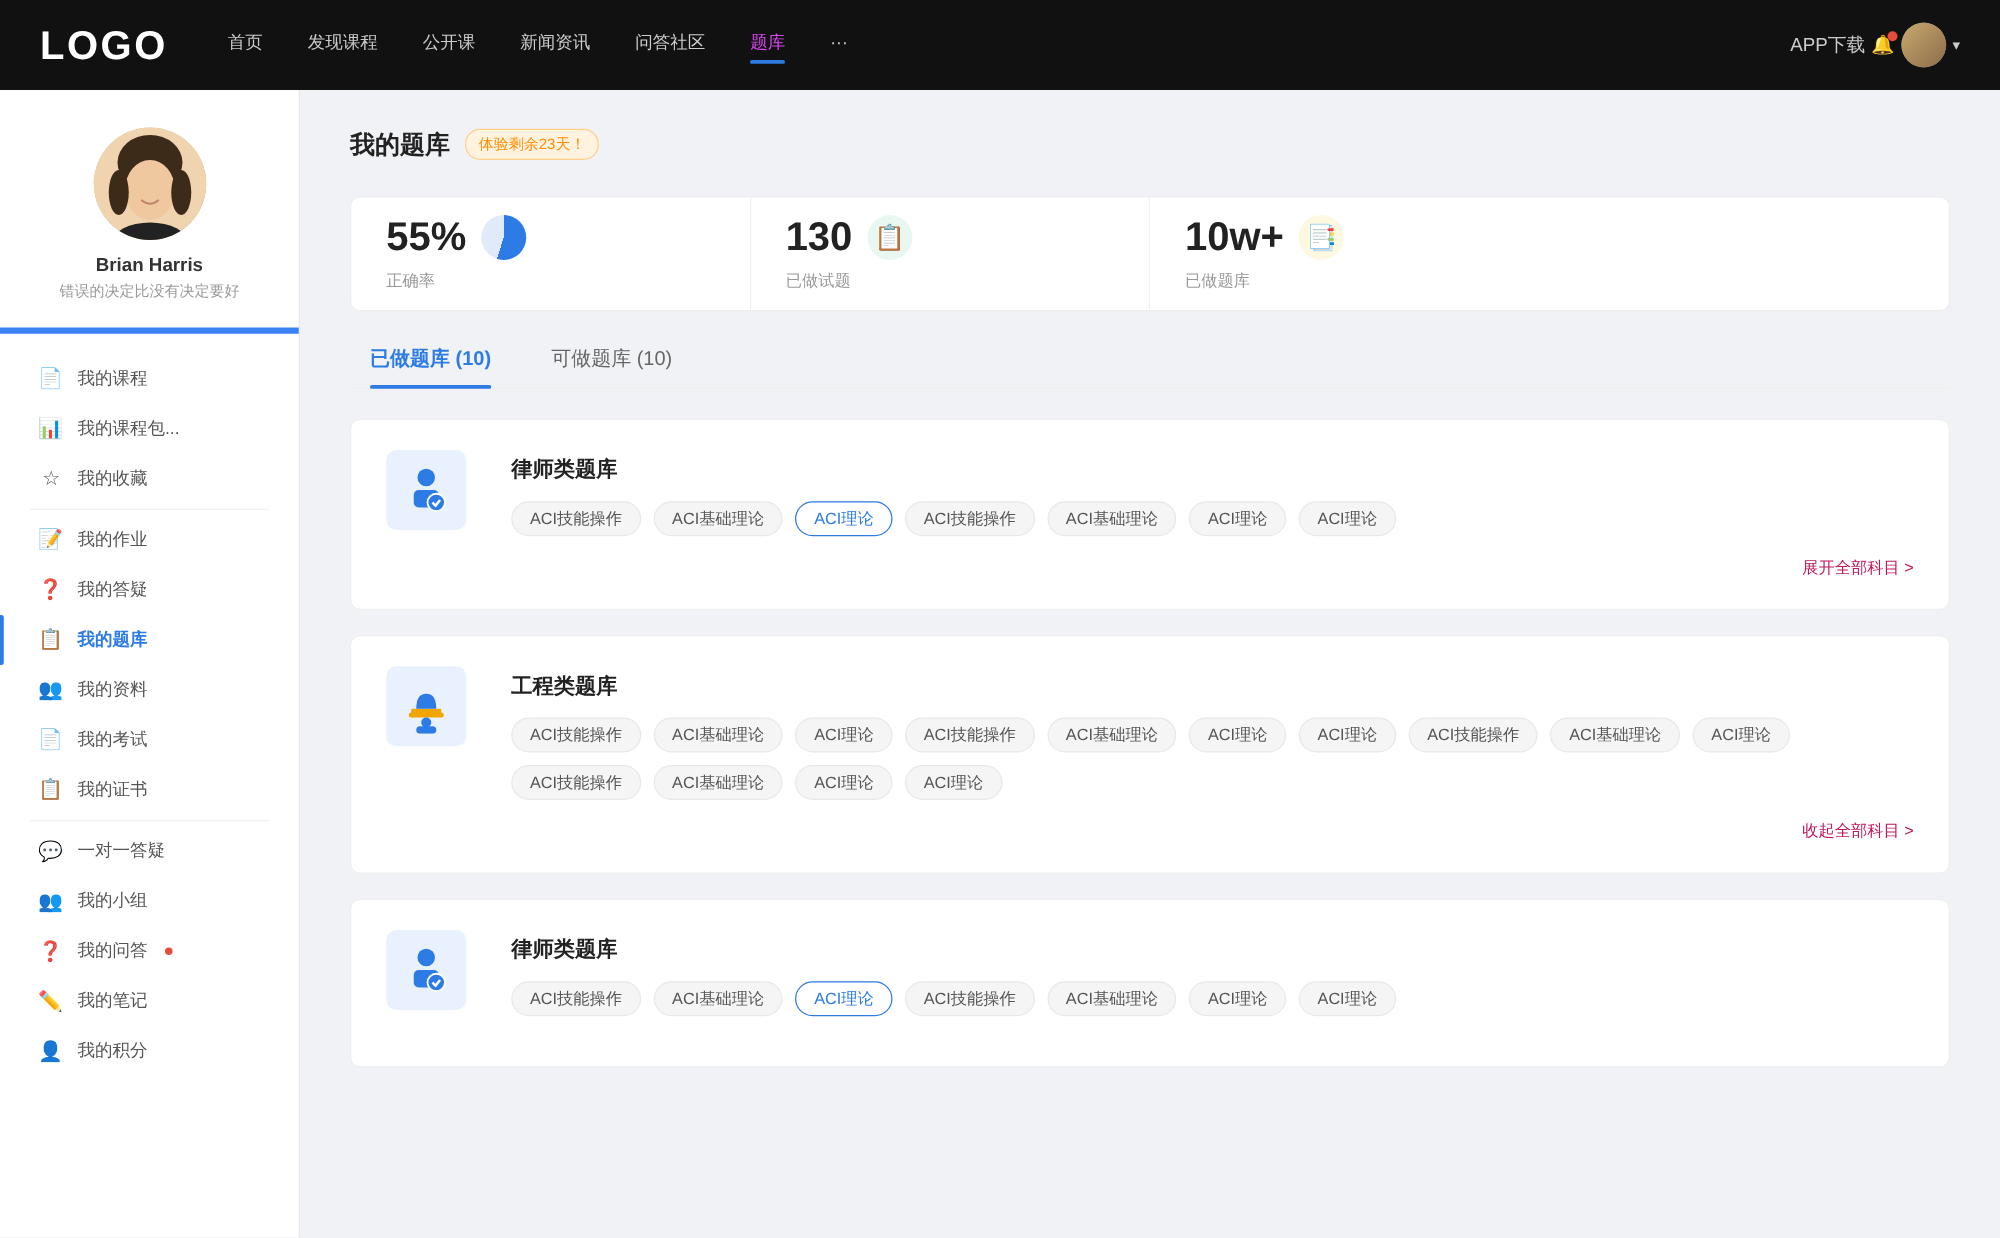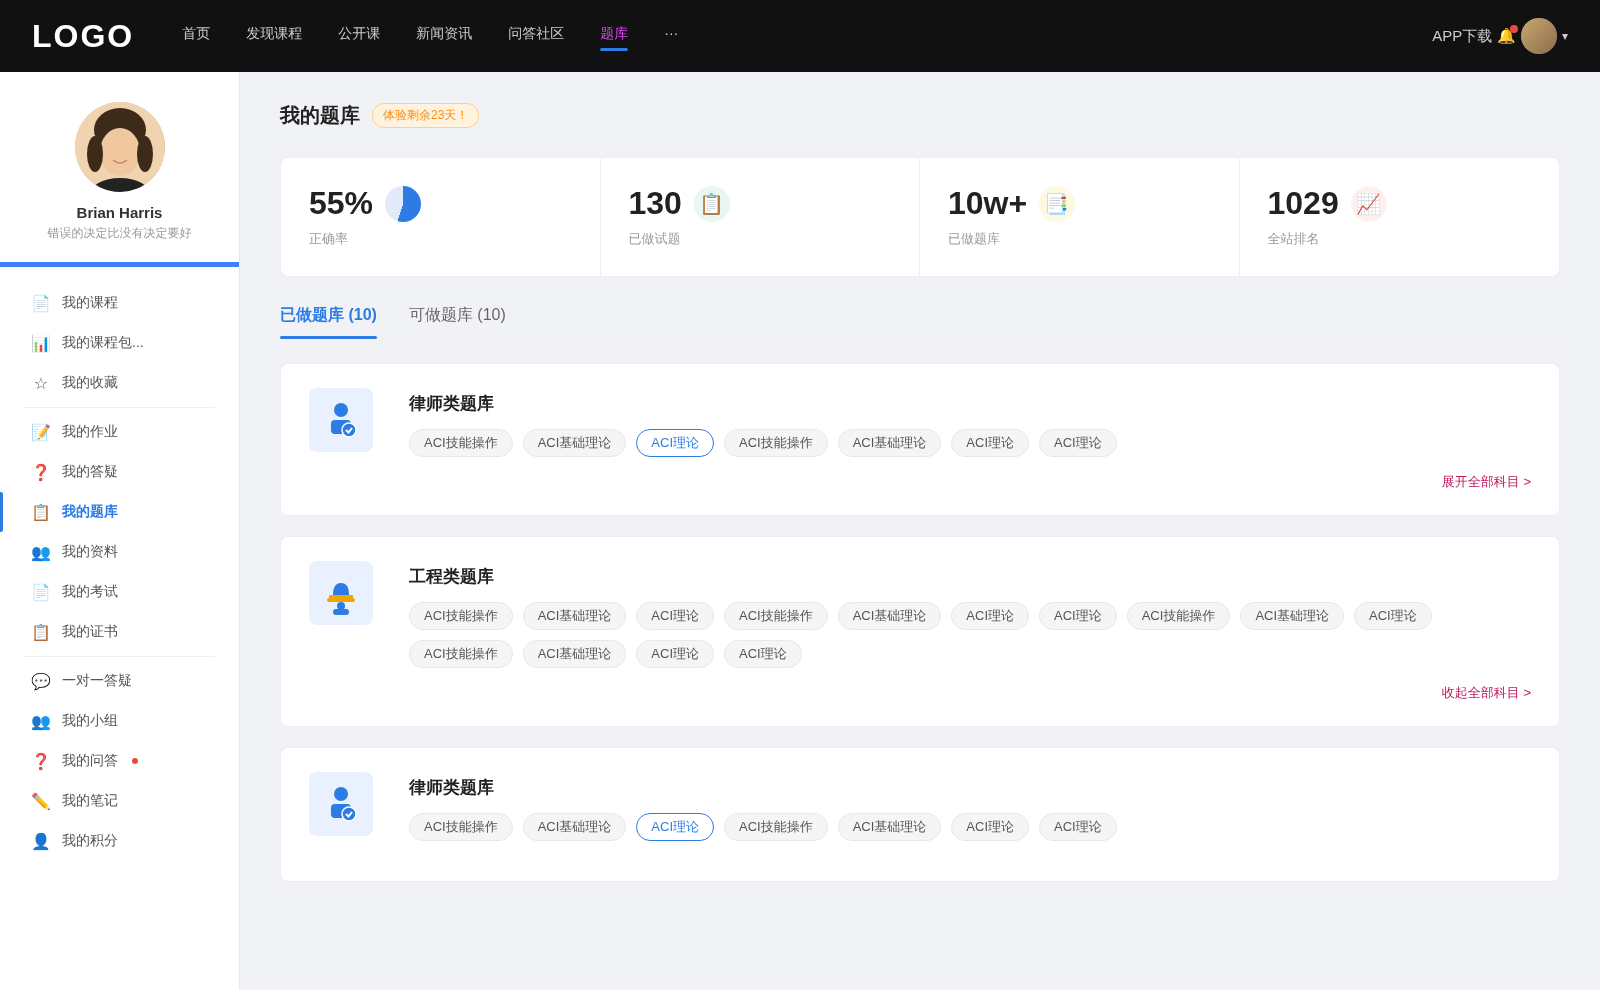--- a/index.html
+++ b/index.html
@@ -189,21 +189,21 @@
       display: grid;
       grid-template-columns: repeat(4, 1fr);
       gap: 0;
       background: #fff;
       border-radius: 8px;
       border: 1px solid #eee;
       margin-bottom: 28px;
       overflow: hidden;
     }
     .stat-card {
-      padding: 28px 28px;
+      padding: 14px 28px;
       border-right: 1px solid #f0f0f0;
       display: flex;
       flex-direction: column;
       gap: 6px;
     }
     .stat-card:last-child { border-right: none; }
     .stat-top {
       display: flex;
       align-items: center;
       gap: 12px;
@@ -232,20 +232,21 @@
       gap: 32px;
       margin-bottom: 24px;
       border-bottom: 1px solid #eee;
     }
     .tab-item {
       font-size: 16px;
       color: #666;
       cursor: pointer;
       padding-bottom: 12px;
       position: relative;
+      margin-left: 16px;
     }
     .tab-item.active {
       color: #2d7be5;
       font-weight: 600;
     }
     .tab-item.active::after {
       content: '';
       position: absolute;
       bottom: -1px; left: 0; right: 0;
       height: 3px;
@@ -462,27 +463,20 @@
       </div>
 
       <div class="stat-card">
         <div class="stat-top">
           <span class="stat-value">10w+</span>
           <span class="stat-icon icon-yellow">📑</span>
         </div>
         <div class="stat-label">已做题库</div>
       </div>
 
-      <div class="stat-card">
-        <div class="stat-top">
-          <span class="stat-value">1029</span>
-          <span class="stat-icon icon-red">📈</span>
-        </div>
-        <div class="stat-label">全站排名</div>
-      </div>
     </div>
 
     <div class="tabs-row">
       <span class="tab-item active">已做题库 (10)</span>
       <span class="tab-item">可做题库 (10)</span>
     </div>
 
     <div class="qbank-card">
       <div class="qbank-header">
         <div class="qbank-icon">

